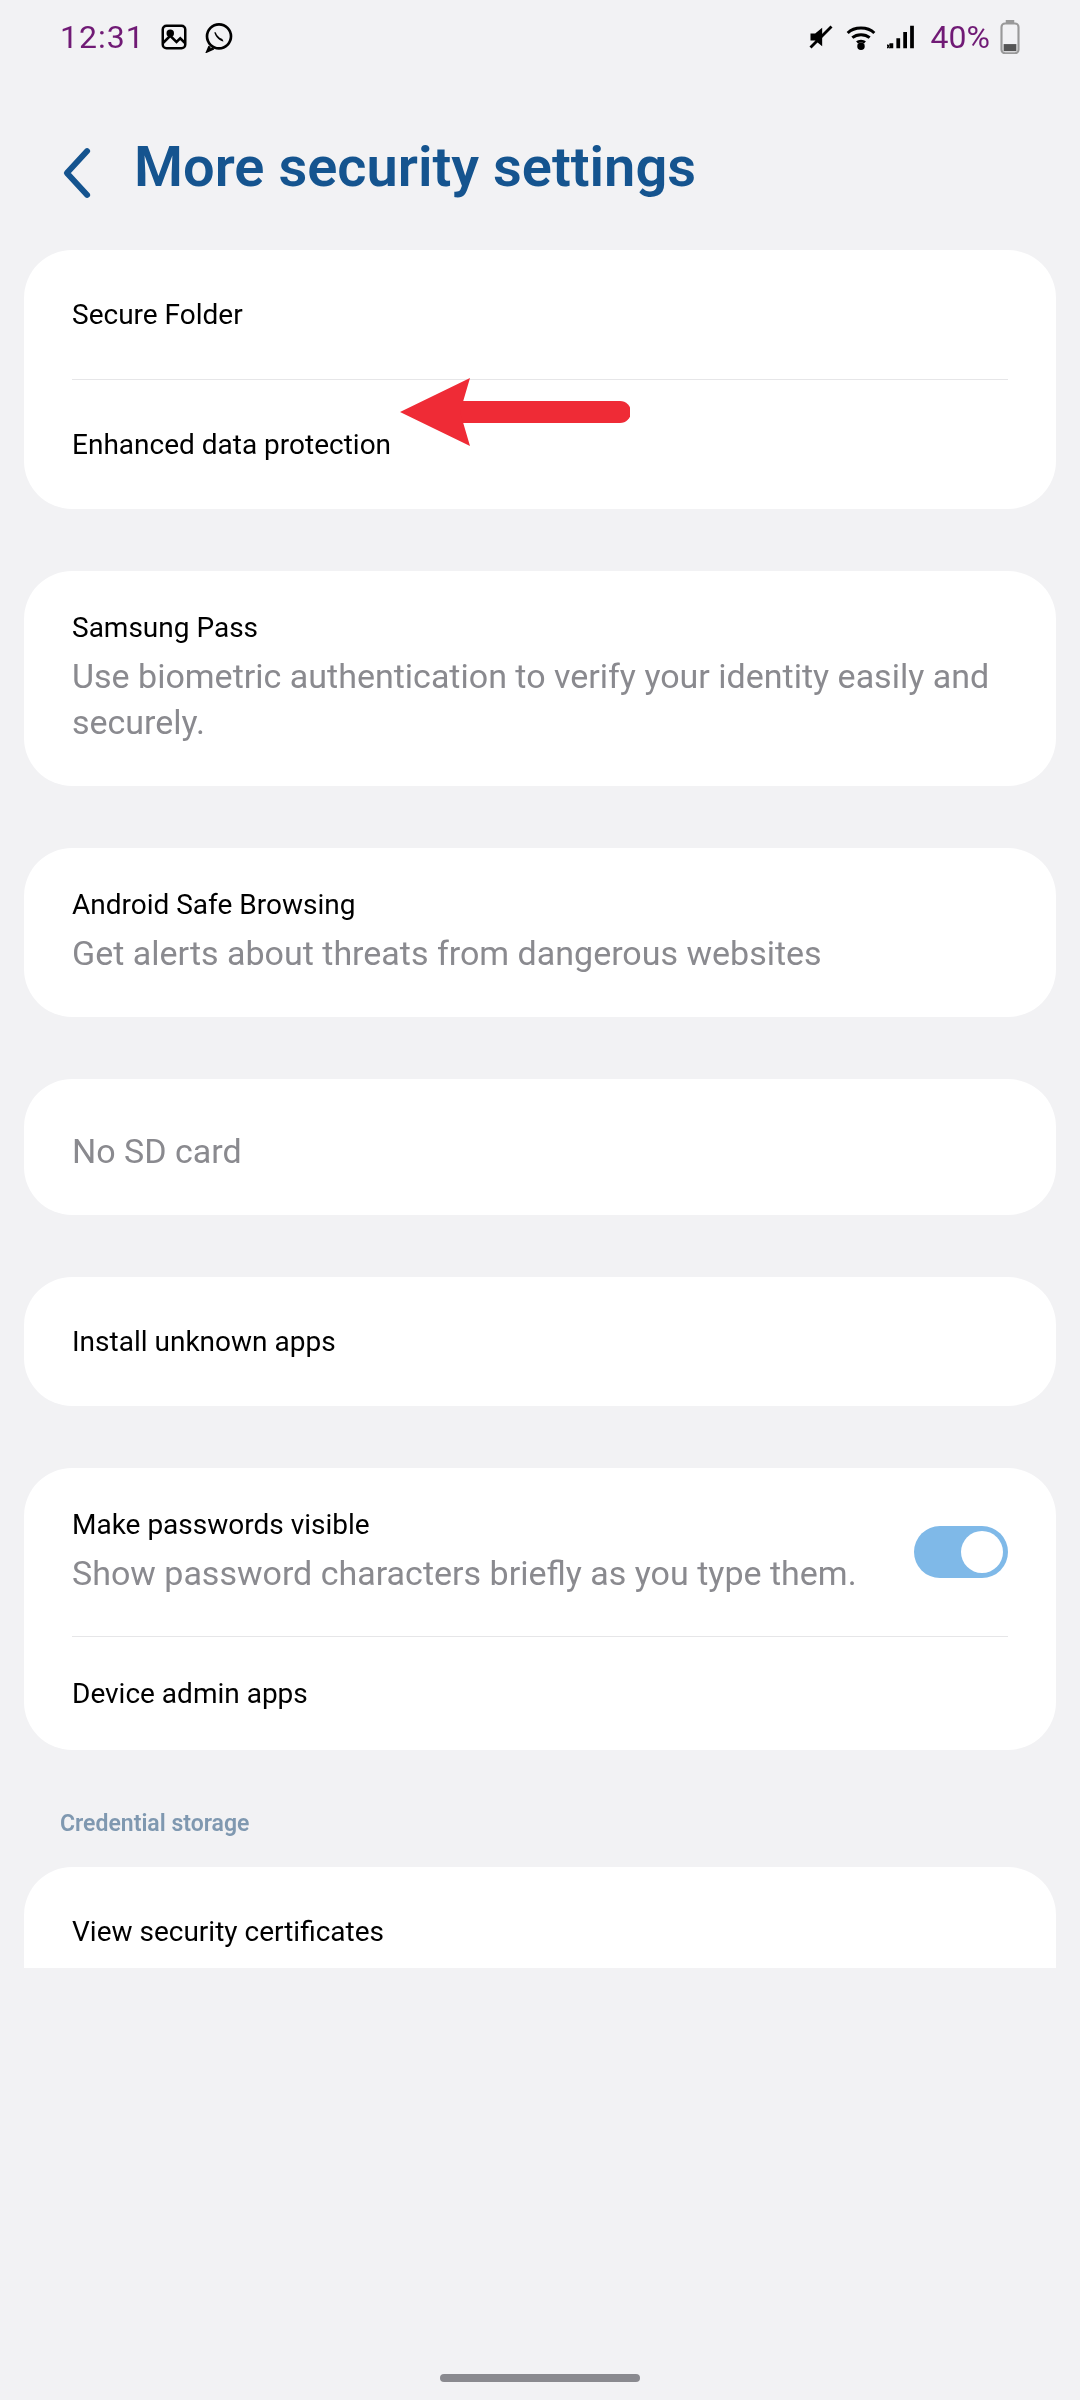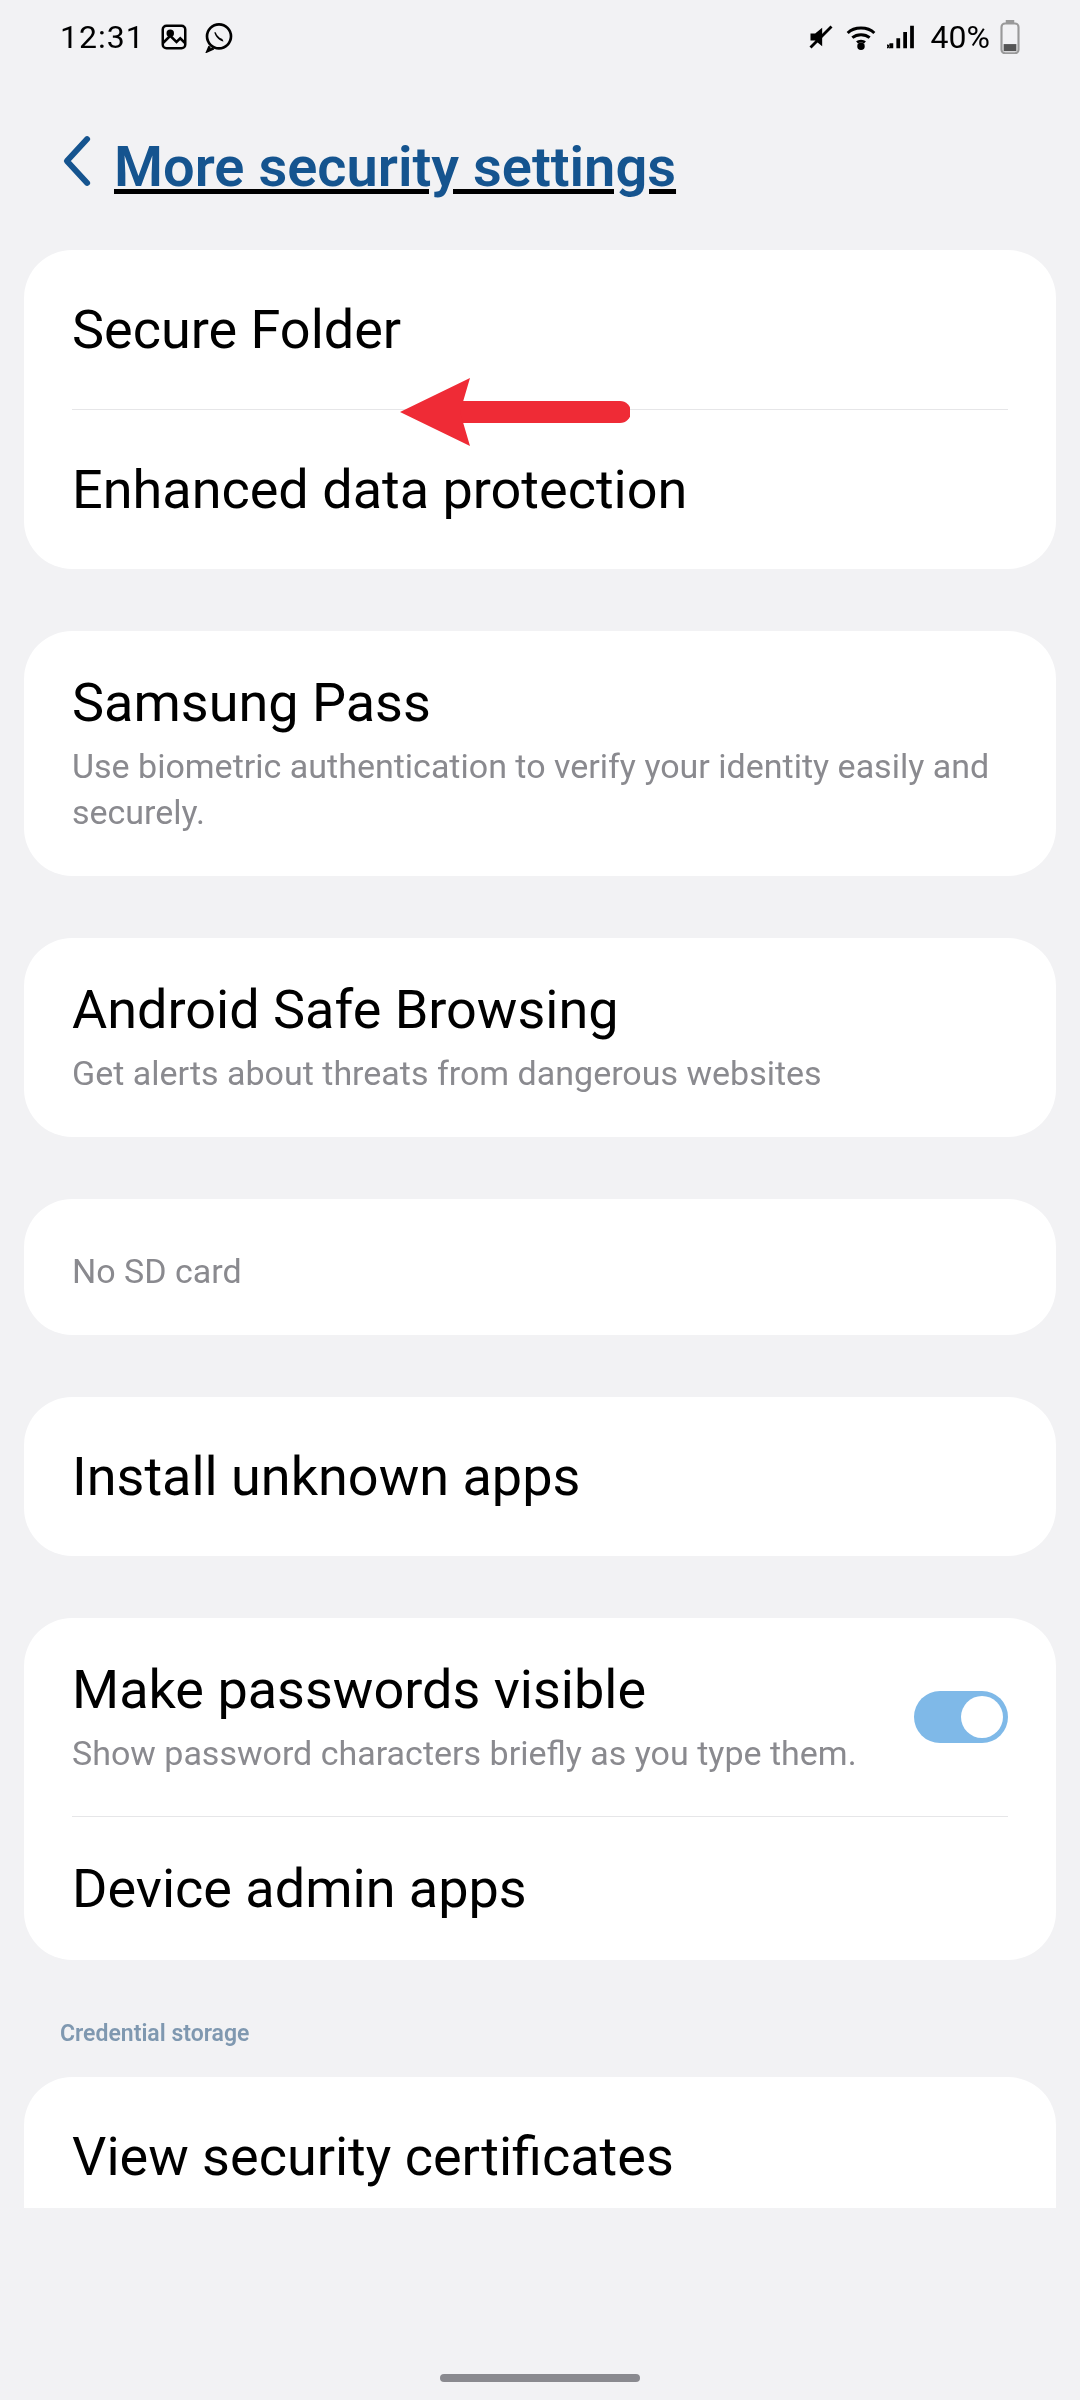--- a/index.html
+++ b/index.html
@@ -14,21 +14,21 @@
       background: #f2f2f4;
       position: relative;
       overflow: hidden;
     }
     .status-bar {
       display: flex;
       justify-content: space-between;
       align-items: center;
       padding: 18px 60px 18px 60px;
       font-size: 32px;
-      color: #000000;
+      color: #701a75;
     }
     .status-left {
       display: flex;
       align-items: center;
       gap: 14px;
     }
     .status-right {
       display: flex;
       align-items: center;
       gap: 10px;
@@ -36,24 +36,23 @@
     .status-time {
       font-weight: 400;
       letter-spacing: 1px;
     }
     .icon-small {
       display: inline-flex;
       align-items: center;
     }
     .header {
       display: flex;
-      align-items: flex-start;
+      align-items: flex-end;
       padding: 60px 60px 50px 60px;
-      gap: 20px;
-      text-decoration: underline;
+      gap: 40px;
     }
     .back-btn {
       display: inline-flex;
       align-items: center;
       justify-content: center;
     }
     .page-title {
       font-size: 56px;
       font-weight: 600;
       color: #15548f;
@@ -72,21 +71,21 @@
       border-radius: 48px 48px 0 0;
     }
     .row {
       padding: 48px 48px;
       position: relative;
     }
     .row.small-pad {
       padding: 40px 48px;
     }
     .row-title {
-      font-size: 54px;
+      font-size: 28px;
       font-weight: 400;
       color: #000;
     }
     .row-sub {
       font-size: 34px;
       color: #8a8a8f;
       margin-top: 10px;
       line-height: 1.35;
     }
     .divider {

